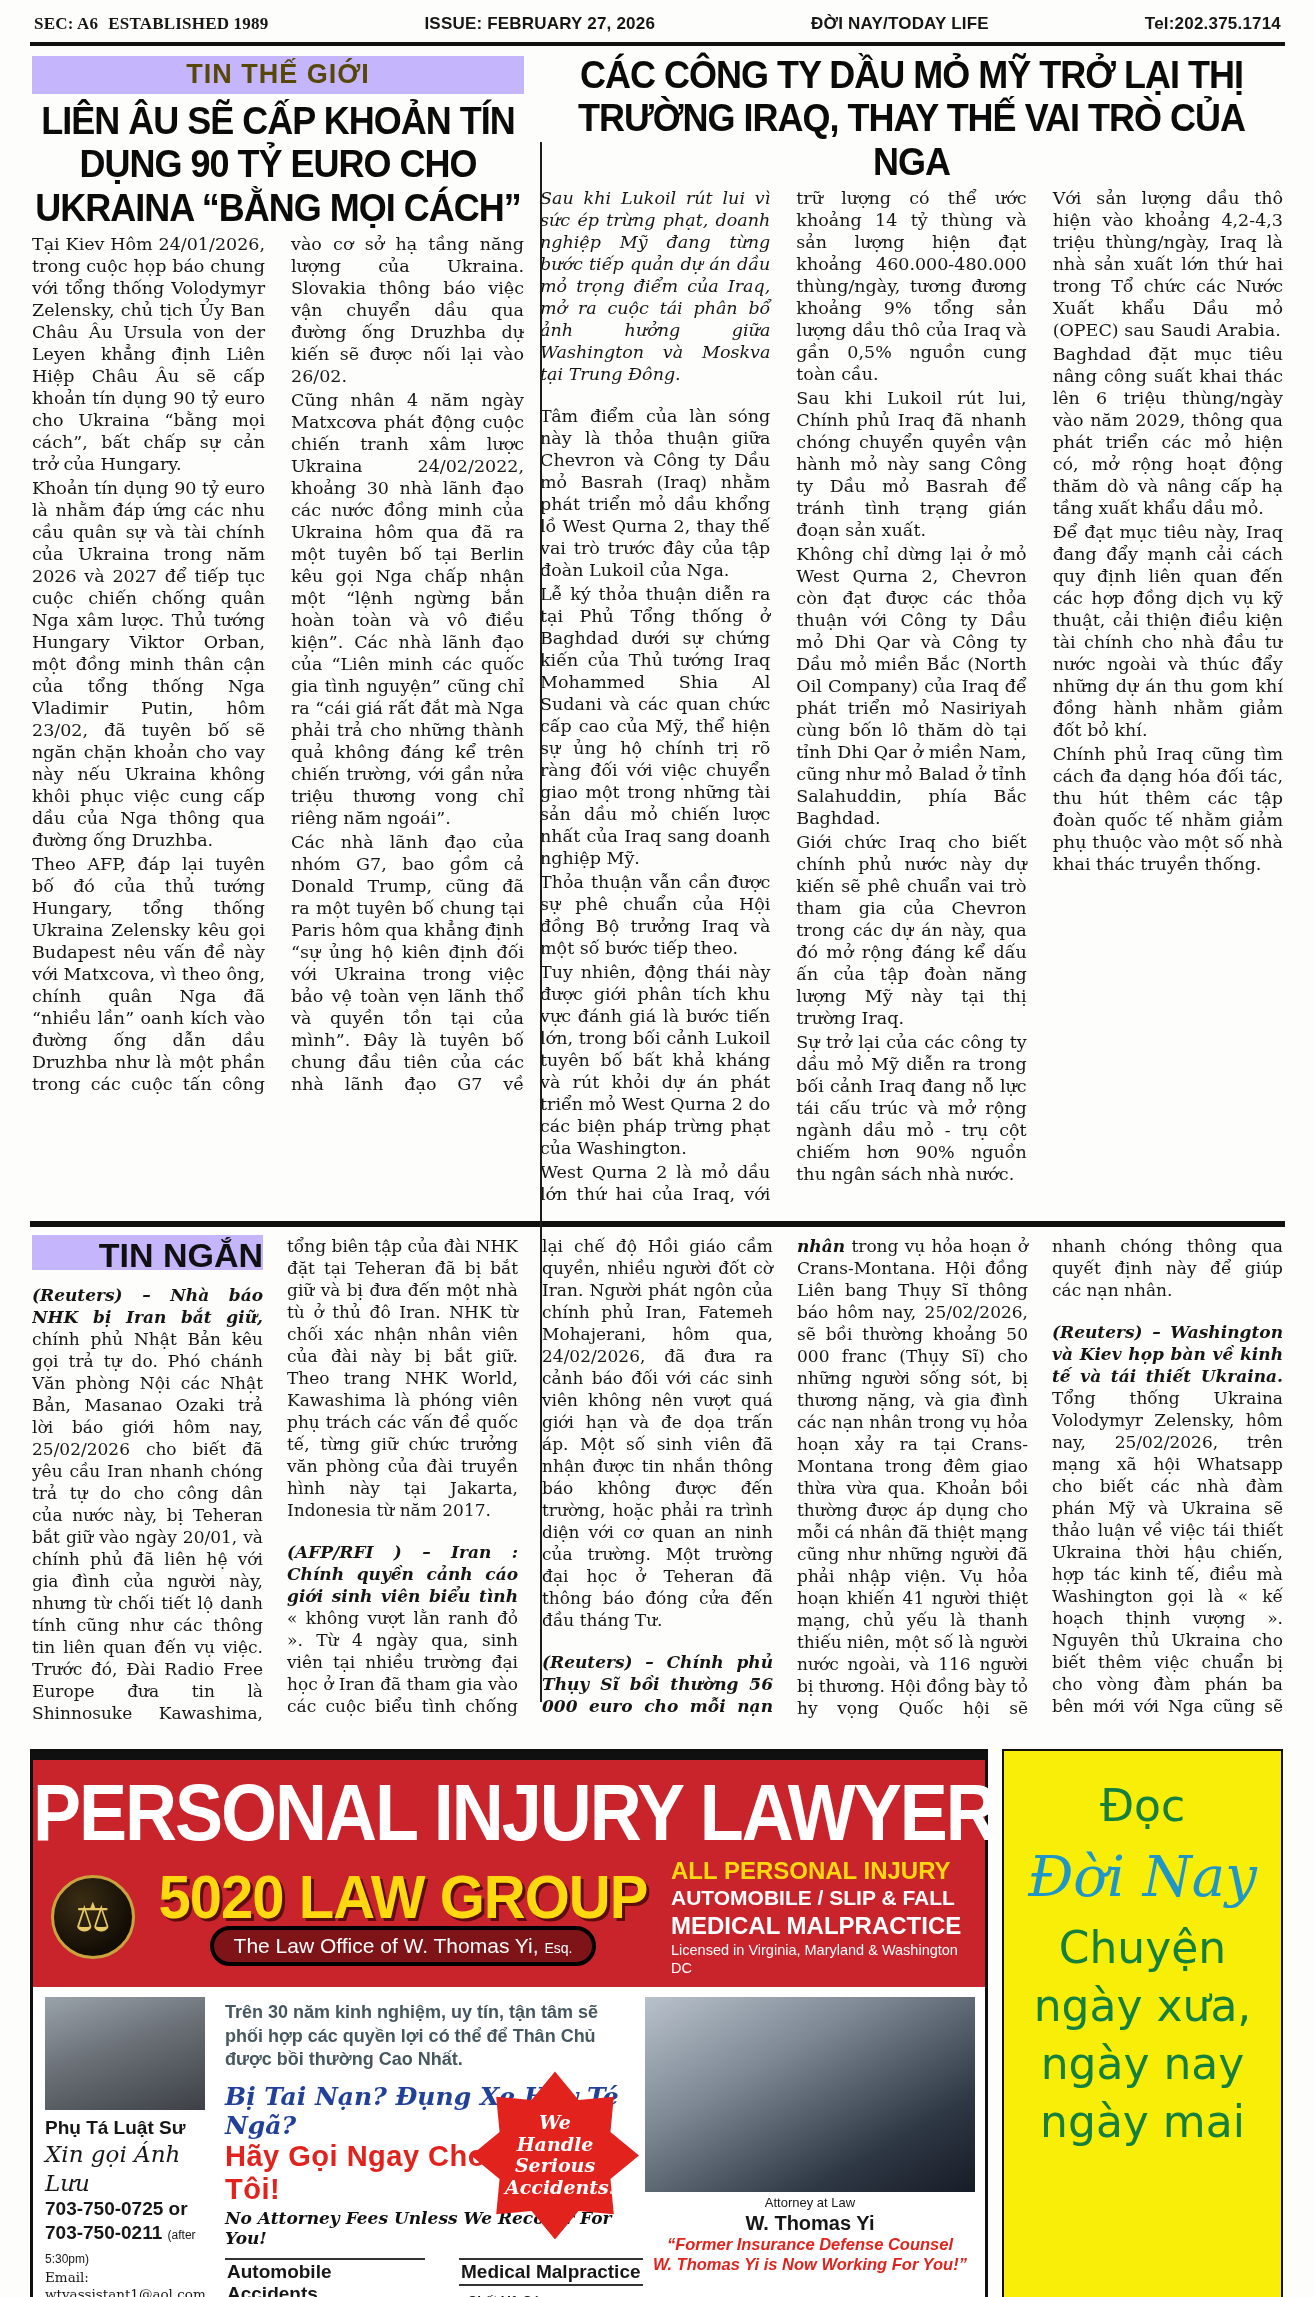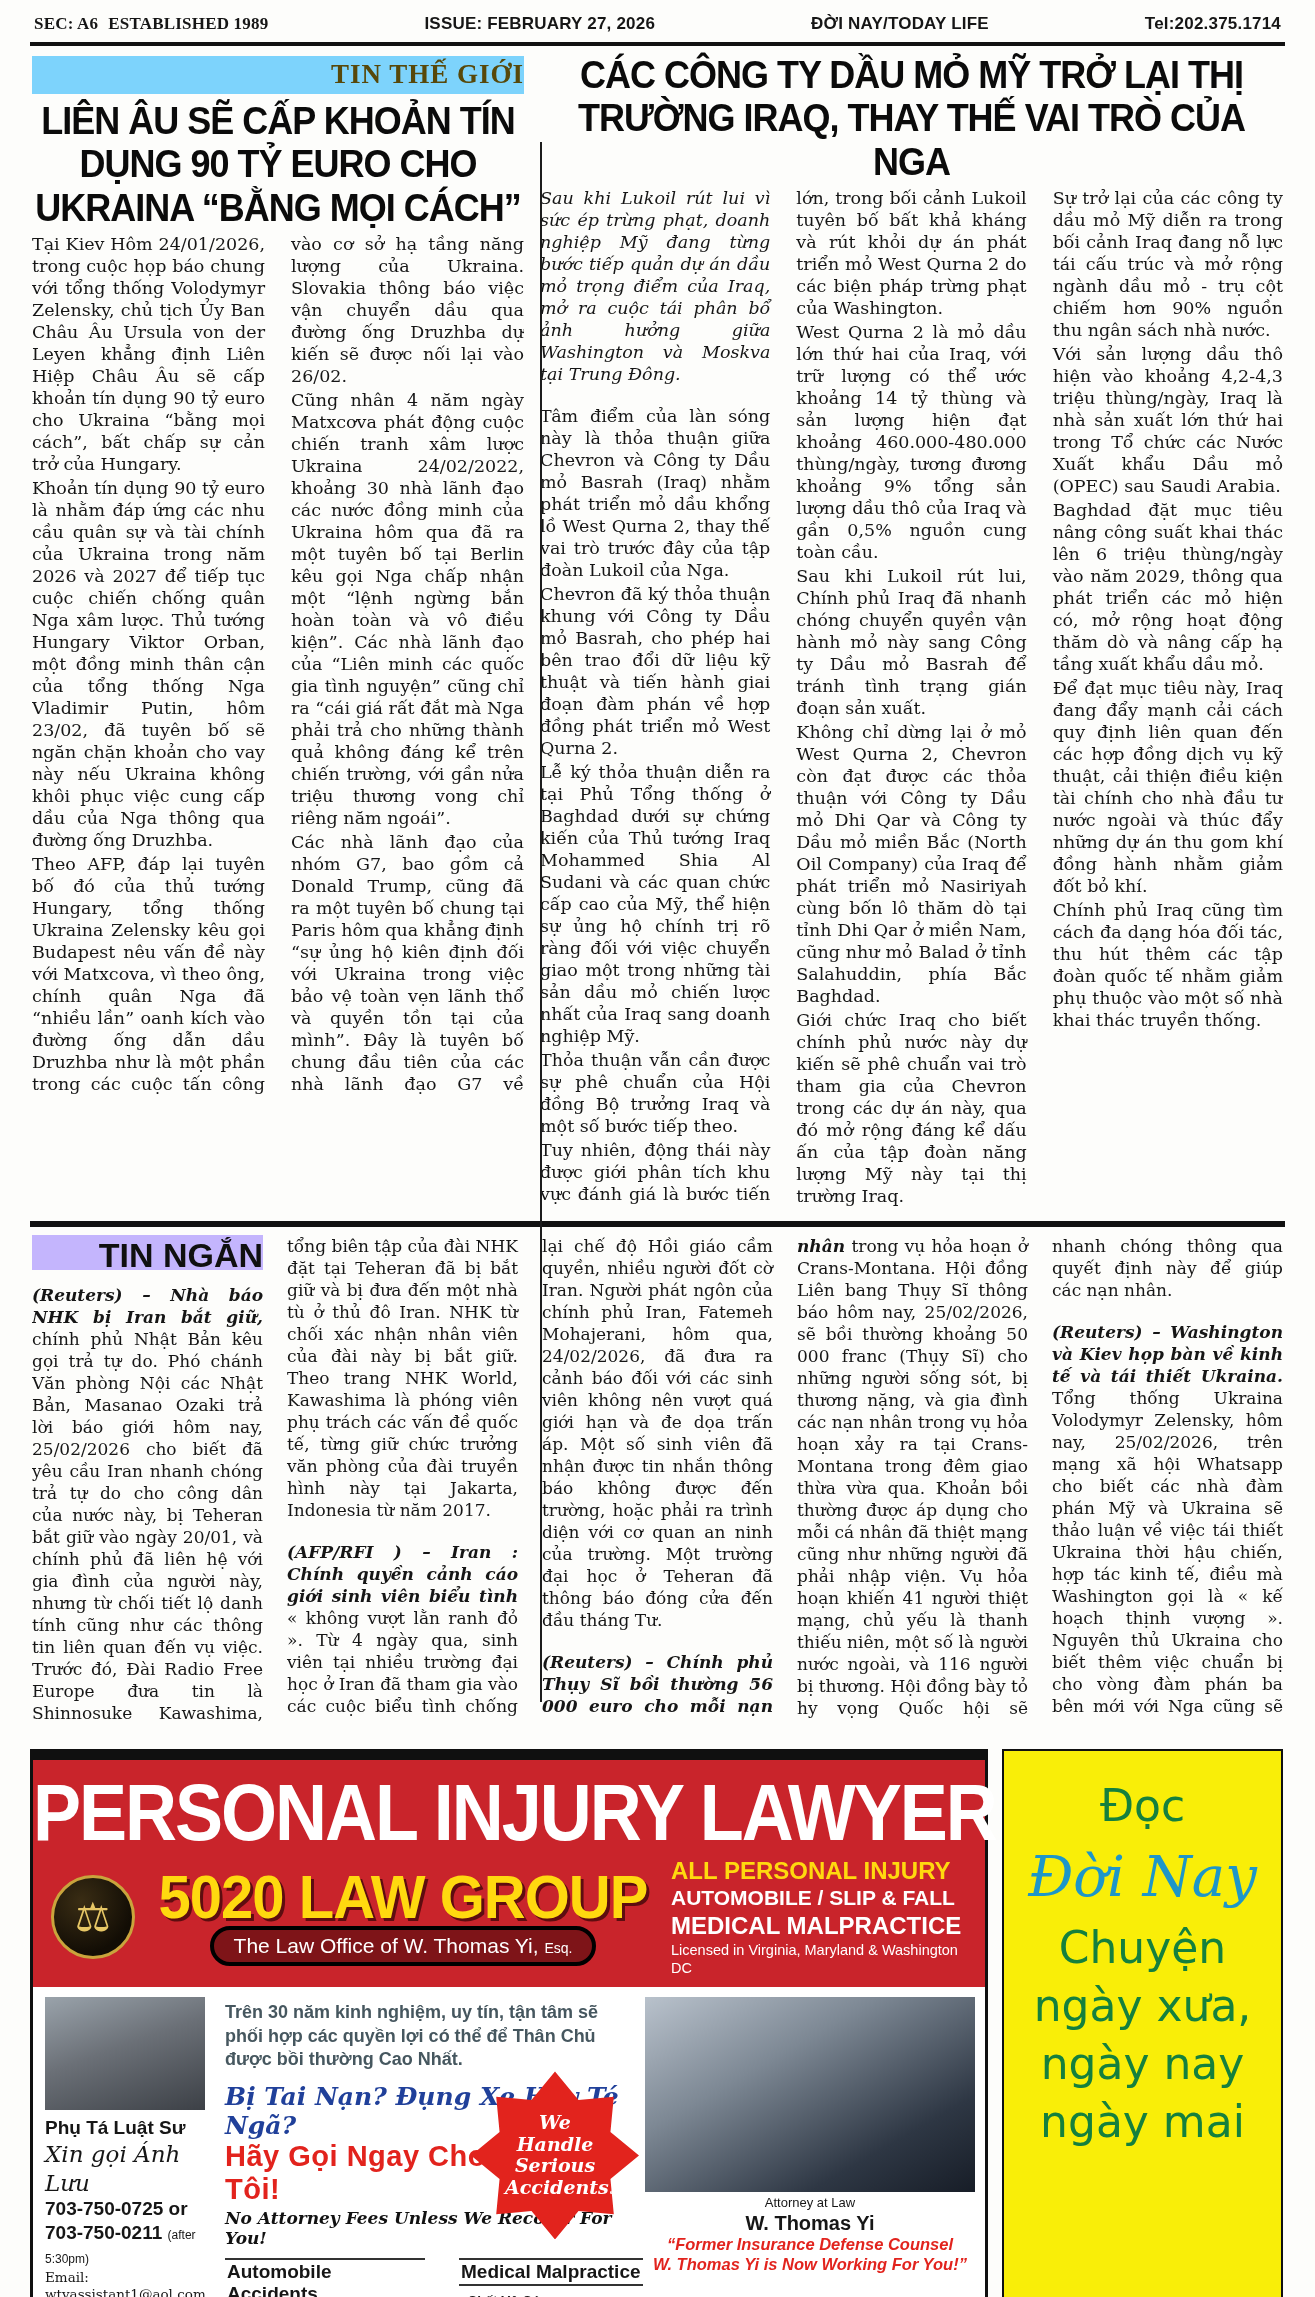--- a/index.html
+++ b/index.html
@@ -9,22 +9,22 @@
   .masthead{display:flex;justify-content:space-between;align-items:flex-end;
             margin:14px 34px 0 34px;font-family:"Liberation Sans","DejaVu Sans",sans-serif;
             font-weight:bold;font-size:17px;letter-spacing:.2px;}
   .masthead .grp{display:flex;gap:10px;font-family:Liberation Serif, serif;}
   .head-rule{height:4px;background:#111;margin:8px 30px 0 30px;}
   
   .top-section{display:flex;gap:16px;margin:10px 32px 0 32px;position:relative;}
   .v-rule{position:absolute;left:508px;top:86px;width:2px;height:1560px;background:#1c1c1c;z-index:5;}
   .left-article{width:492px;flex:0 0 auto;}
   .right-article{flex:1 1 auto;min-width:0;}
-  .section-banner{background:#7dd3fc;color:#57480a;text-align:right;
-                  font-family:Liberation Serif, serif;
+  .section-banner{background:#c4b5fd;color:#57480a;text-align:center;
+                  font-family:Liberation Sans, sans-serif;
                   font-size:27px;font-weight:bold;padding:3px 0 4px 0;letter-spacing:1px;}
   h1.headline{font-family:"Liberation Sans","DejaVu Sans",sans-serif;font-weight:bold;
               text-align:center;color:#0b0b0b;margin:10px 0 8px 0;
               font-size:37px;line-height:1.12;letter-spacing:-1px;transform:scaleY(1.08);}
   .left-article h1.headline{font-size:36px;}
   .right-article h1.headline{font-size:36px;margin-top:2px;}
   .body-cols{column-gap:26px;column-fill:auto;text-align:justify;overflow:hidden;
              font-size:17.5px;line-height:22px;}
   .cols-2{column-count:2;height:880px;}
   .cols-3{column-count:3;height:1028px;}
@@ -135,21 +135,20 @@
         <p>Các nhà lãnh đạo của nhóm G7, bao gồm cả Donald Trump, cũng đã ra một tuyên bố chung tại Paris hôm qua khẳng định “sự ủng hộ kiên định đối với Ukraina trong việc bảo vệ toàn vẹn lãnh thổ và quyền tồn tại của mình”. Đây là tuyên bố chung đầu tiên của các nhà lãnh đạo G7 về Ukraina kể từ khi Donald Trump trở lại Nhà Trắng cách đây một năm.</p>
 
       </div>
     </div>
 
     <div class="right-article">
       <h1 class="headline">CÁC CÔNG TY DẦU MỎ MỸ TRỞ LẠI THỊ TRƯỜNG IRAQ, THAY THẾ VAI TRÒ CỦA NGA</h1>
       <div class="body-cols cols-3">
         <p class="lede">Sau khi Lukoil rút lui vì sức ép trừng phạt, doanh nghiệp Mỹ đang từng bước tiếp quản dự án dầu mỏ trọng điểm của Iraq, mở ra cuộc tái phân bổ ảnh hưởng giữa Washington và Moskva tại Trung Đông.</p>
         <p>Tâm điểm của làn sóng này là thỏa thuận giữa Chevron và Công ty Dầu mỏ Basrah (Iraq) nhằm phát triển mỏ dầu khổng lồ West Qurna 2, thay thế vai trò trước đây của tập đoàn Lukoil của Nga.</p>
-        <p>Chevron đã ký thỏa thuận khung với Công ty Dầu mỏ Basrah, cho phép hai bên trao đổi dữ liệu kỹ thuật và tiến hành giai đoạn đàm phán về hợp đồng phát triển mỏ West Qurna 2.</p>
         <p>Lễ ký thỏa thuận diễn ra tại Phủ Tổng thống ở Baghdad dưới sự chứng kiến của Thủ tướng Iraq Mohammed Shia Al Sudani và các quan chức cấp cao của Mỹ, thể hiện sự ủng hộ chính trị rõ ràng đối với việc chuyển giao một trong những tài sản dầu mỏ chiến lược nhất của Iraq sang doanh nghiệp Mỹ.</p>
         <p>Thỏa thuận vẫn cần được sự phê chuẩn của Hội đồng Bộ trưởng Iraq và một số bước tiếp theo.</p>
         <p>Tuy nhiên, động thái này được giới phân tích khu vực đánh giá là bước tiến lớn, trong bối cảnh Lukoil tuyên bố bất khả kháng và rút khỏi dự án phát triển mỏ West Qurna 2 do các biện pháp trừng phạt của Washington.</p>
         <p>West Qurna 2 là mỏ dầu lớn thứ hai của Iraq, với trữ lượng có thể ước khoảng 14 tỷ thùng và sản lượng hiện đạt khoảng 460.000-480.000 thùng/ngày, tương đương khoảng 9% tổng sản lượng dầu thô của Iraq và gần 0,5% nguồn cung toàn cầu.</p>
         <p>Sau khi Lukoil rút lui, Chính phủ Iraq đã nhanh chóng chuyển quyền vận hành mỏ này sang Công ty Dầu mỏ Basrah để tránh tình trạng gián đoạn sản xuất.</p>
         <p>Không chỉ dừng lại ở mỏ West Qurna 2, Chevron còn đạt được các thỏa thuận với Công ty Dầu mỏ Dhi Qar và Công ty Dầu mỏ miền Bắc (North Oil Company) của Iraq để phát triển mỏ Nasiriyah cùng bốn lô thăm dò tại tỉnh Dhi Qar ở miền Nam, cũng như mỏ Balad ở tỉnh Salahuddin, phía Bắc Baghdad.</p>
         <p>Giới chức Iraq cho biết chính phủ nước này dự kiến sẽ phê chuẩn vai trò tham gia của Chevron trong các dự án này, qua đó mở rộng đáng kể dấu ấn của tập đoàn năng lượng Mỹ này tại thị trường Iraq.</p>
         <p>Sự trở lại của các công ty dầu mỏ Mỹ diễn ra trong bối cảnh Iraq đang nỗ lực tái cấu trúc và mở rộng ngành dầu mỏ - trụ cột chiếm hơn 90% nguồn thu ngân sách nhà nước.</p>
         <p>Với sản lượng dầu thô hiện vào khoảng 4,2-4,3 triệu thùng/ngày, Iraq là nhà sản xuất lớn thứ hai trong Tổ chức các Nước Xuất khẩu Dầu mỏ (OPEC) sau Saudi Arabia.</p>
         <p>Baghdad đặt mục tiêu nâng công suất khai thác lên 6 triệu thùng/ngày vào năm 2029, thông qua phát triển các mỏ hiện có, mở rộng hoạt động thăm dò và nâng cấp hạ tầng xuất khẩu dầu mỏ.</p>

